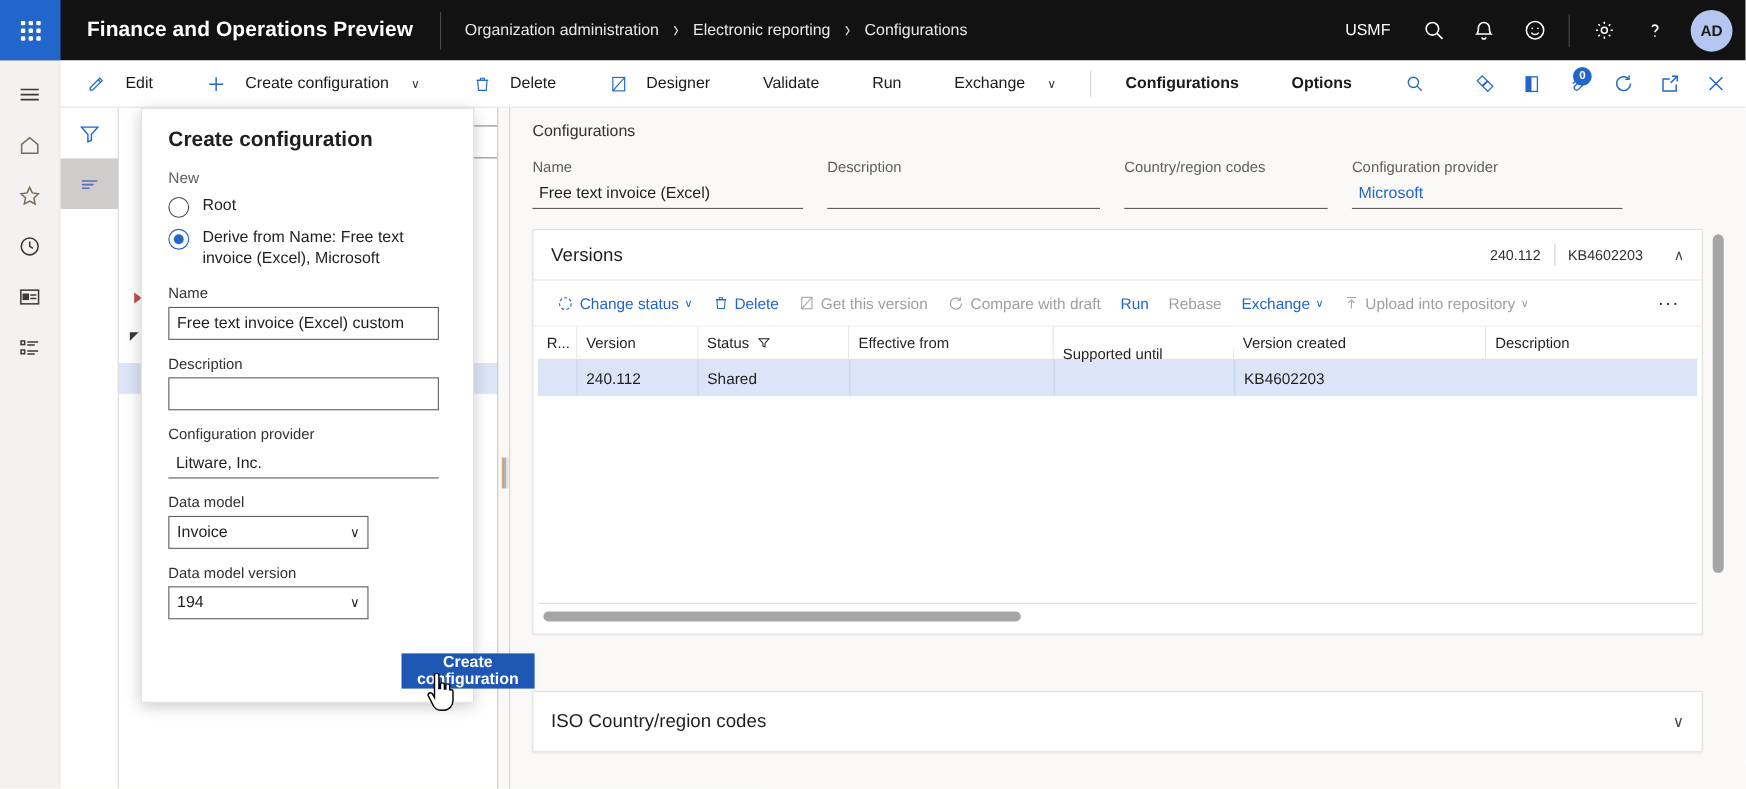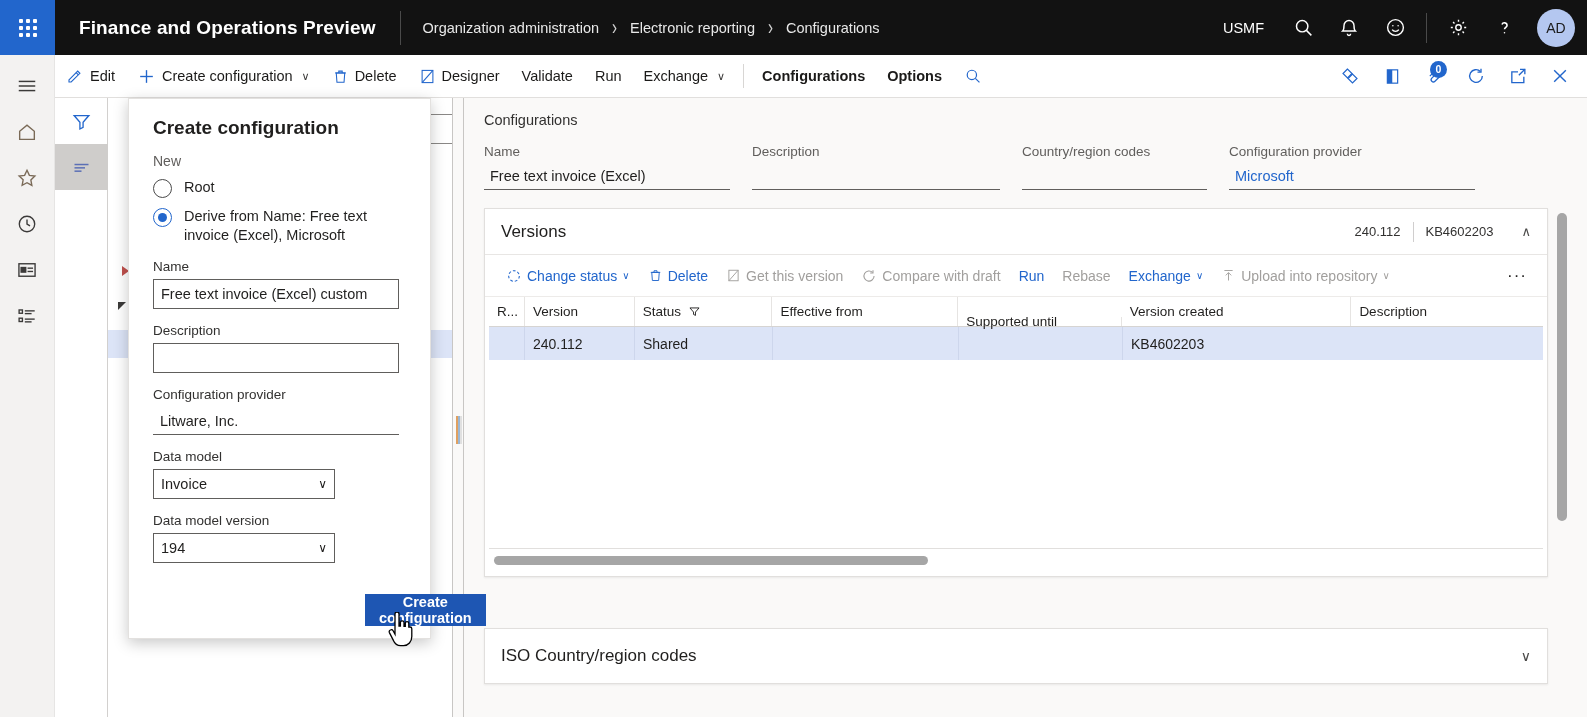--- a/index.html
+++ b/index.html
@@ -38,21 +38,21 @@
   }
   .topbar-right { margin-left:auto; display:flex; align-items:center; height:55px; padding-right:12px; }
   .tb-btn {
     width:46px; height:55px; display:flex; align-items:center; justify-content:center;
     cursor:pointer; color:#ffffff;
   }
   .tb-company { color:#ffffff; font-size:14.5px; padding:0 16px 0 10px; cursor:pointer; }
   .tb-vdiv { width:1px; height:30px; background:#4a4a4a; margin:0 8px; }
   .avatar {
     width:38px; height:38px; border-radius:50%; background:#B4C7F0;
-    color:#1a1a1a; font-size:14px; font-weight:400;
+    color:#1a1a1a; font-size:14px; font-weight:700;
     display:flex; align-items:center; justify-content:center; margin-left:10px; cursor:pointer;
   }
 
   
   .rail {
     position:absolute; left:0; top:55px; width:55px; height:662px;
     background:#f3f2f1; display:flex; flex-direction:column; align-items:center;
     padding-top:8px; border-right:1px solid #e6e5e4;
   }
   .rail-btn {
@@ -60,21 +60,21 @@
     cursor:pointer; color:#3b3a39;
   }
 
   
   .actionpane {
     position:absolute; left:55px; top:55px; width:1532px; height:43px;
     background:#ffffff; display:flex; align-items:center;
     border-bottom:1px solid #e1dfdd;
   }
   .ap-item {
-    display:flex; align-items:center; gap:6px; height:43px; padding:0 11px;
+    display:flex; align-items:center; gap:17px; height:43px; padding:0 24px;
     font-size:14.5px; color:#1b1a19; cursor:pointer; white-space:nowrap;text-align:center;
   }
   .ap-item.blue-ico svg { color:#2266CC; }
   .ap-caret { font-size:11px; color:#3b3a39; margin-left:3px; }
   .ap-sep { width:1px; height:24px; background:#d8d6d4; margin:0 7px; }
   .ap-bold { font-weight:700; }
   .ap-right { margin-left:auto; display:flex; align-items:center; padding-right:6px; }
   .ap-ibtn {
     width:42px; height:43px; display:flex; align-items:center; justify-content:center;
     cursor:pointer; color:#2266CC; position:relative;

